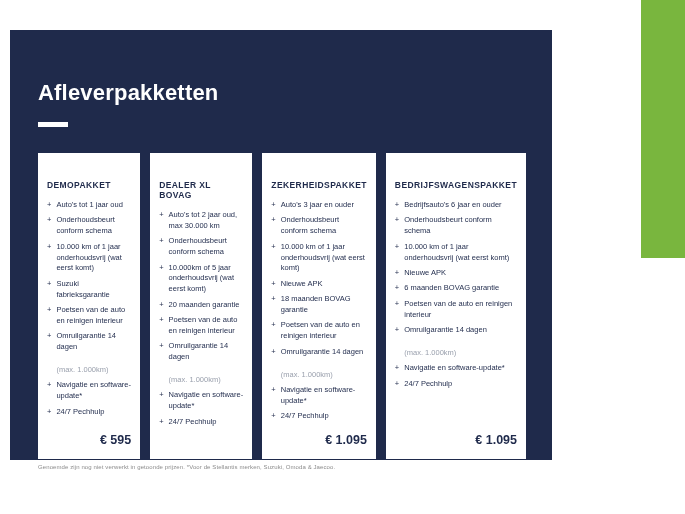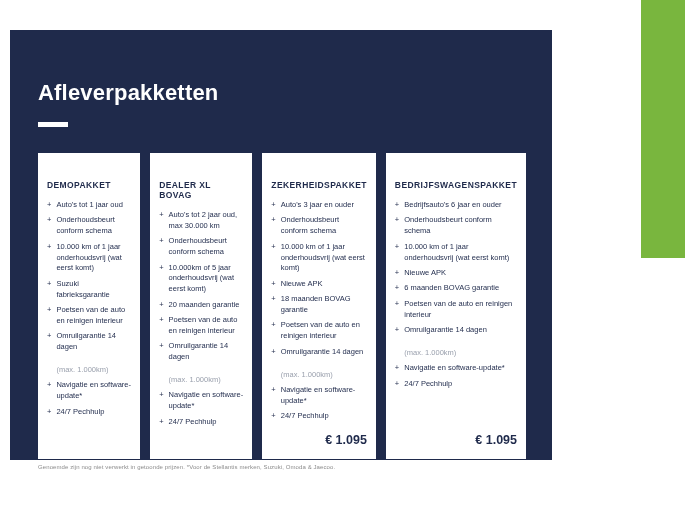--- a/index.html
+++ b/index.html
@@ -170,20 +170,21 @@
   </li>
 
   <li class="item">
     <span class="plus">+</span>
     <span class="item-body">
       <span class="item-text">24/7 Pechhulp</span>
       
     </span>
   </li>
 </ul>
+    <div class="price">€ 595</div>
   </section>
 
   <section class="card">
     <h2 class="card-title">DEALER XL BOVAG</h2>
     <ul class="items">
   <li class="item">
     <span class="plus">+</span>
     <span class="item-body">
       <span class="item-text">Auto's tot 2 jaar oud, max 30.000 km</span>
       

